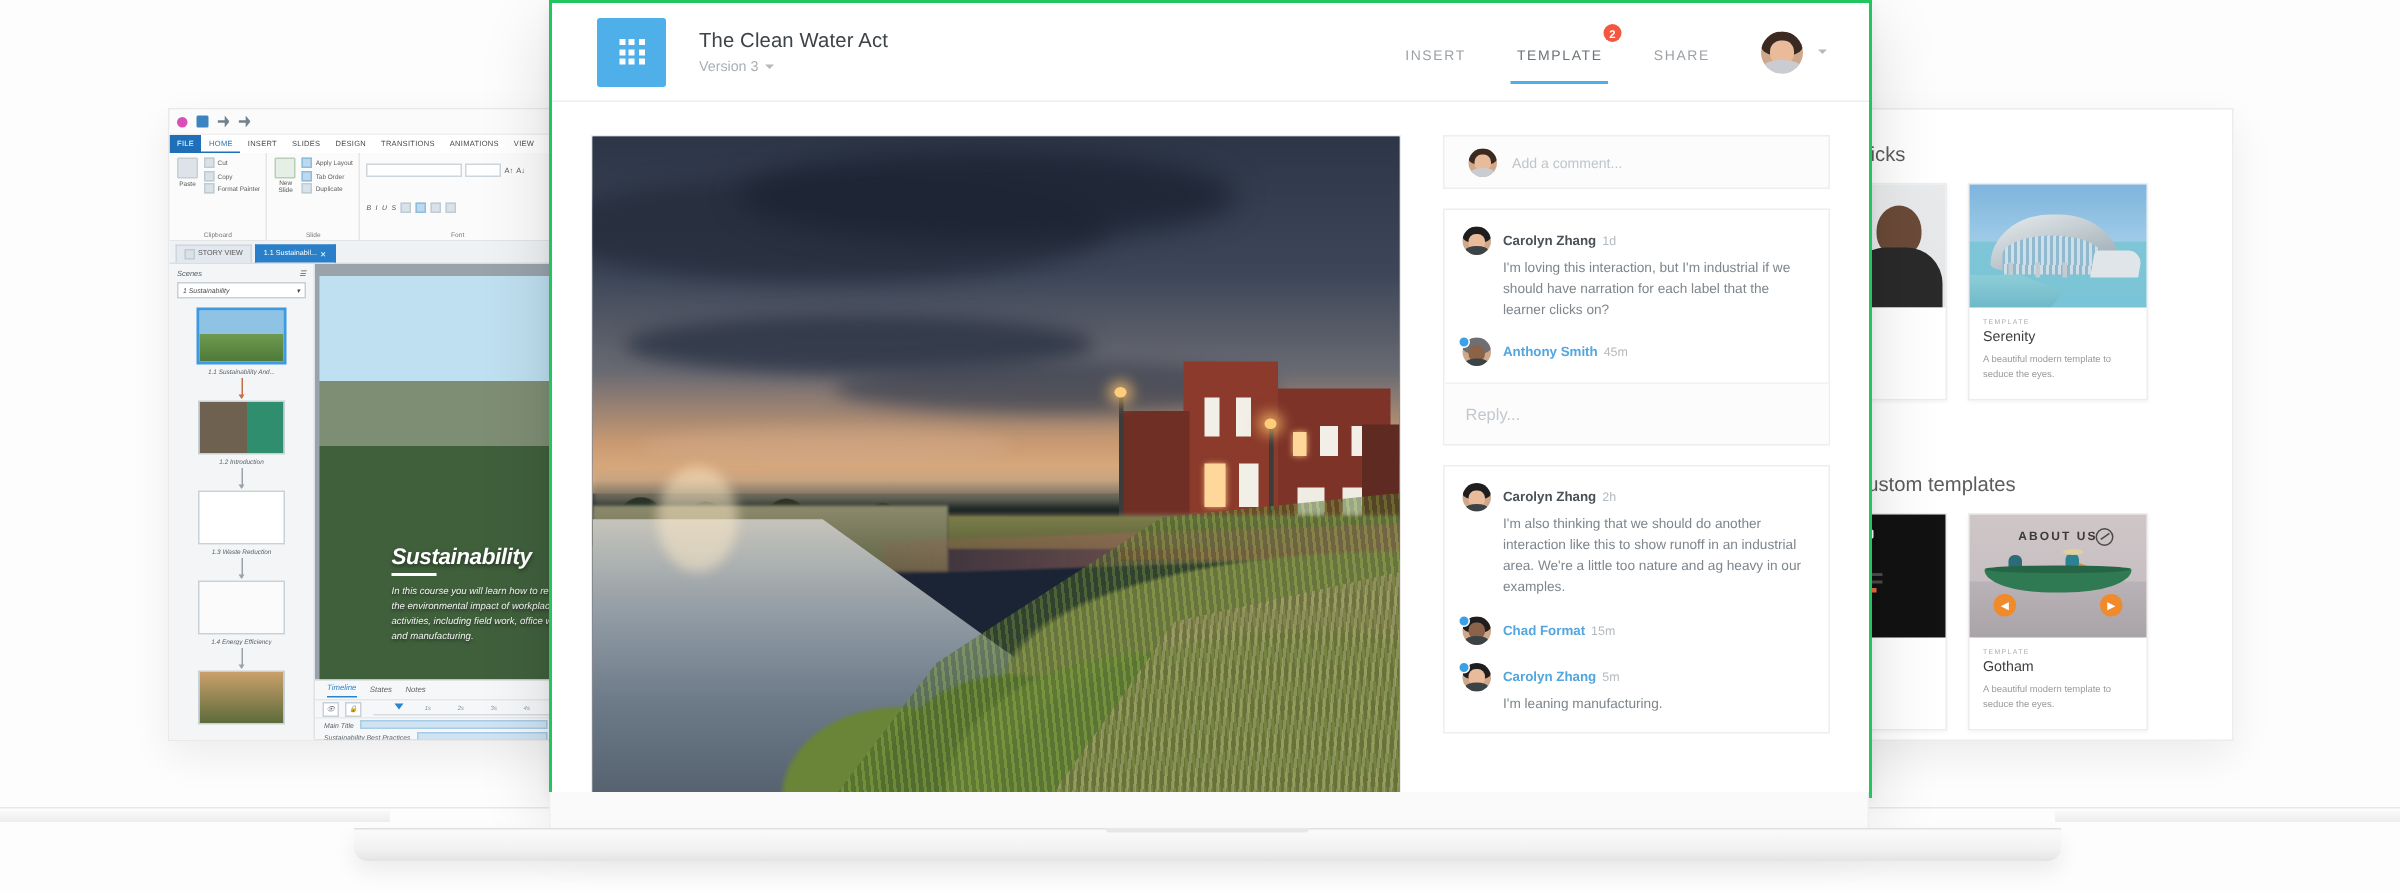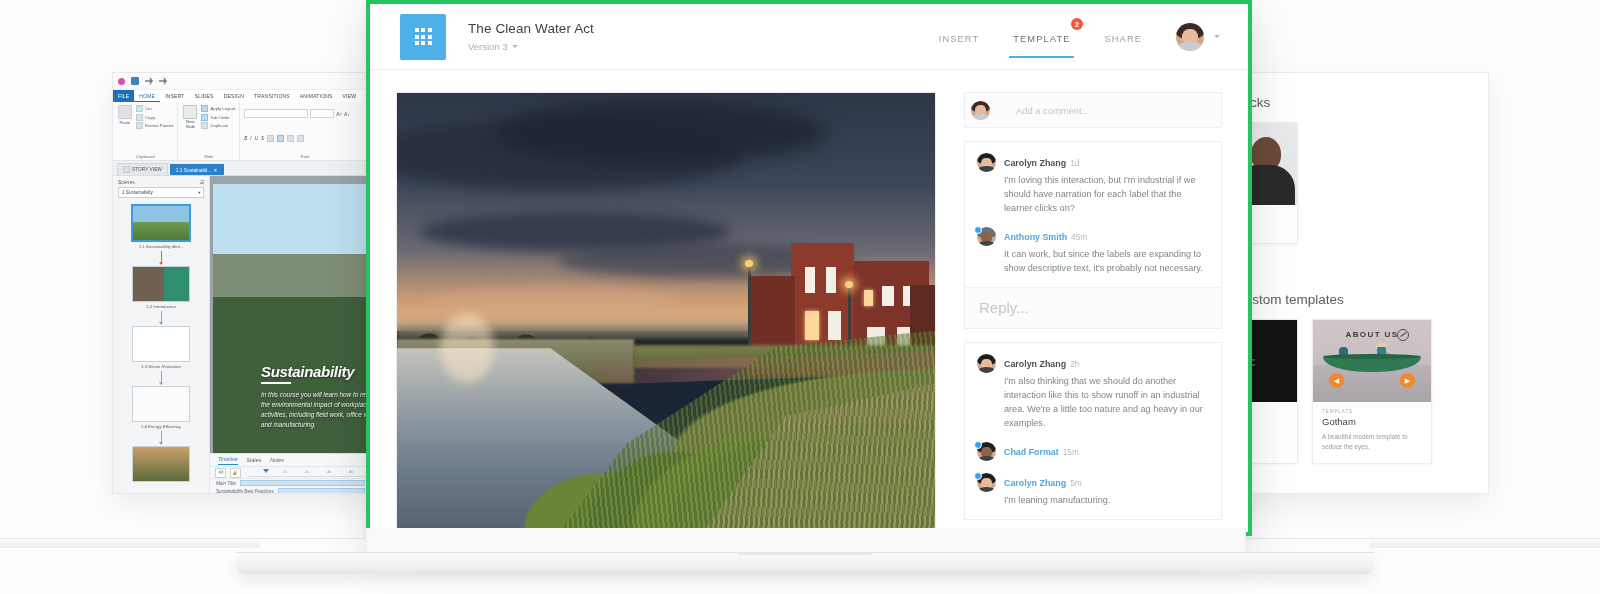--- a/index.html
+++ b/index.html
@@ -121,21 +121,21 @@
   
   .art-portrait{background:linear-gradient(120deg,#f2f3f4,#e3e5e7);}
   .art-portrait .head{position:absolute;right:16px;top:14px;width:30px;height:34px;border-radius:50% 50% 45% 45%;background:#6b4a38;}
   .art-portrait .body{position:absolute;right:2px;bottom:0;width:62px;height:40px;border-radius:24px 24px 0 0;background:#2a2a2a;}
 
   
   .front-laptop{position:absolute;left:366px;top:0;width:878px;height:556px;}
   .front-screen{
     position:absolute;left:0;top:0;width:878px;height:528px;background:#fff;
     box-shadow:0 16px 44px rgba(0,0,0,.14), 0 2px 8px rgba(0,0,0,.06);
-    border:4px solid #22c55e;overflow:hidden;
+    border:2px solid #22c55e;overflow:hidden;
   }
   .app-header{height:65px;display:flex;align-items:center;border-bottom:1px solid #eceef0;background:#fff;}
   .app-logo{width:46px;height:46px;background:#4fafe8;margin-left:30px;display:flex;align-items:center;justify-content:center;border-radius:2px;}
   .logo-grid{display:grid;grid-template-columns:repeat(3,4px);grid-template-rows:repeat(3,4px);gap:2.5px;}
   .logo-grid i{background:#fff;display:block;width:4px;height:4px;}
   .app-titles{margin-left:22px;}
   .app-title{font-size:13.5px;color:#3d4347;letter-spacing:.1px;}
   .app-version{font-size:9.5px;color:#a9b0b5;margin-top:5px;display:flex;align-items:center;gap:4px;}
   .caret{width:0;height:0;border-left:3px solid transparent;border-right:3px solid transparent;border-top:3.2px solid #b4babe;}
   .app-nav{margin-left:auto;display:flex;align-items:center;gap:34px;padding-right:28px;height:100%;}
@@ -201,36 +201,36 @@
     background:repeating-linear-gradient(84deg,rgba(120,150,60,.55) 0 2px,rgba(70,95,40,.5) 2px 5px);
     clip-path:polygon(100% 0,100% 100%,0 100%,18% 56%,58% 8%);}
   .reeds3{position:absolute;right:0;bottom:0;width:48%;height:34%;
     background:repeating-linear-gradient(96deg,rgba(176,166,120,.55) 0 2px,rgba(120,112,70,.4) 2px 5px);
     clip-path:polygon(100% 0,100% 100%,10% 100%,42% 22%);}
   .bank{position:absolute;left:0;top:56%;width:44%;height:10%;background:linear-gradient(#8c8a6d,#5f6344);filter:blur(1.2px);}
   .bridge{position:absolute;left:0;top:62%;width:12%;height:4%;background:#a9a9a1;filter:blur(.5px);}
 
   .comments{width:258px;padding:22px 26px 0 12px;}
   .comment-box{
-    border:1px solid #eceef0;background:#fcfcfd;height:34px;display:flex;align-items:center;padding:0 6px;gap:26px;
+    border:1px solid #eceef0;background:#fcfcfd;height:34px;display:flex;align-items:center;padding:0 16px;gap:10px;
   }
   .comment-box-avatar{width:19px;height:19px;}
   .comment-placeholder{font-size:9.4px;color:#bfc5c9;}
   .thread{border:1px solid #eceef0;background:#fff;margin-top:13px;padding:10px 12px 0 12px;}
   .msg{display:flex;gap:8px;margin-bottom:11px;position:relative;}
   .msg-avatar{width:19px;height:19px;flex:none;margin-top:1px;}
   .unread-dot{position:absolute;left:-3px;top:0;width:6px;height:6px;border-radius:50%;background:#3aa0e8;border:1.2px solid #fff;z-index:2;}
   .msg-main{flex:1;}
   .msg-head{font-size:8.9px;line-height:1.1;}
   .msg-author{color:#4a5157;font-weight:bold;}
   .msg-author.link{color:#53a6de;}
   .msg-time{color:#b4babe;margin-left:4px;font-weight:normal;font-size:8.3px;}
   .msg-text{font-size:9.1px;line-height:1.52;color:#7e868c;margin-top:4px;}
   .reply-box{border-top:1px solid #f0f2f3;margin:0 -12px;padding:11px 14px 11px;background:#fcfcfd;}
-  .reply-placeholder{font-size:15px;color:#c3c8cc;}
+  .reply-placeholder{font-size:11px;color:#c3c8cc;}
 
   
   .lid-bottom{position:absolute;left:0;top:528px;width:878px;height:24px;background:#fafafa;border:1px solid #efefef;border-top:none;}
   .laptop-base{position:absolute;left:236px;top:552px;width:1138px;height:22px;
     background:linear-gradient(#fbfbfb,#f2f2f2 62%,#e4e4e4);
     border-radius:0 0 9px 9px;box-shadow:0 7px 14px rgba(0,0,0,.07);}
   .laptop-base::after{content:"";position:absolute;left:44%;top:0;width:12%;height:3px;background:#e7e7e7;border-radius:0 0 4px 4px;}
   .base-line{position:absolute;left:0;right:0;top:0;height:1px;background:#e0e0e0;}
   .back-base-left{position:absolute;left:0;top:540px;width:260px;height:8px;background:linear-gradient(#fafafa,#ededed);}
   .back-base-right{position:absolute;right:0;top:540px;width:230px;height:8px;background:linear-gradient(#fafafa,#ededed);}
@@ -429,20 +429,36 @@
             <span class="head"></span>
             <span class="body"></span>
           </div>
           <div class="br-meta">
             <div class="br-kicker">TEMPLATE</div>
             <div class="br-name"></div>
             <div class="br-desc">is commodo</div>
           </div>
         </div>
 
+        <div class="br-card">
+          <div class="br-thumb art-serenity">
+            <span class="dome"></span>
+            <span class="glass"></span>
+            <span class="wing"></span>
+            <span class="leg" style="left:26px"></span>
+            <span class="leg" style="left:44px"></span>
+            <span class="leg" style="left:62px"></span>
+            <span class="water"></span>
+          </div>
+          <div class="br-meta">
+            <div class="br-kicker">TEMPLATE</div>
+            <div class="br-name">Serenity</div>
+            <div class="br-desc">A beautiful modern template to seduce the eyes.</div>
+          </div>
+        </div>
       </div>
     </div>
 
     <div style="margin-top:26px">
       <div class="br-heading">custom templates</div>
       <div class="br-row">
         <div class="br-card">
           <div class="br-thumb art-dark">
             <span class="h1"></span>
 
@@ -608,21 +624,20 @@
               <span class="unread-dot"></span>
               <span class="avatar msg-avatar">
                 <span class="avatar-hair grey"></span>
                 <span class="avatar-face brown"></span>
                 <span class="avatar-body"></span>
               </span>
               <span class="msg-main">
                 <span class="msg-head">
                   <span class="msg-author link">Anthony Smith</span><span class="msg-time">45m</span>
                 </span>
-                <div class="msg-text">It can work, but since the labels are expanding to show descriptive text, it's probably not necessary.</div>
               </span>
             </div>
 
             <div class="reply-box">
               <span class="reply-placeholder">Reply...</span>
             </div>
           </div>
 
           <div class="thread">
             <div class="msg">

